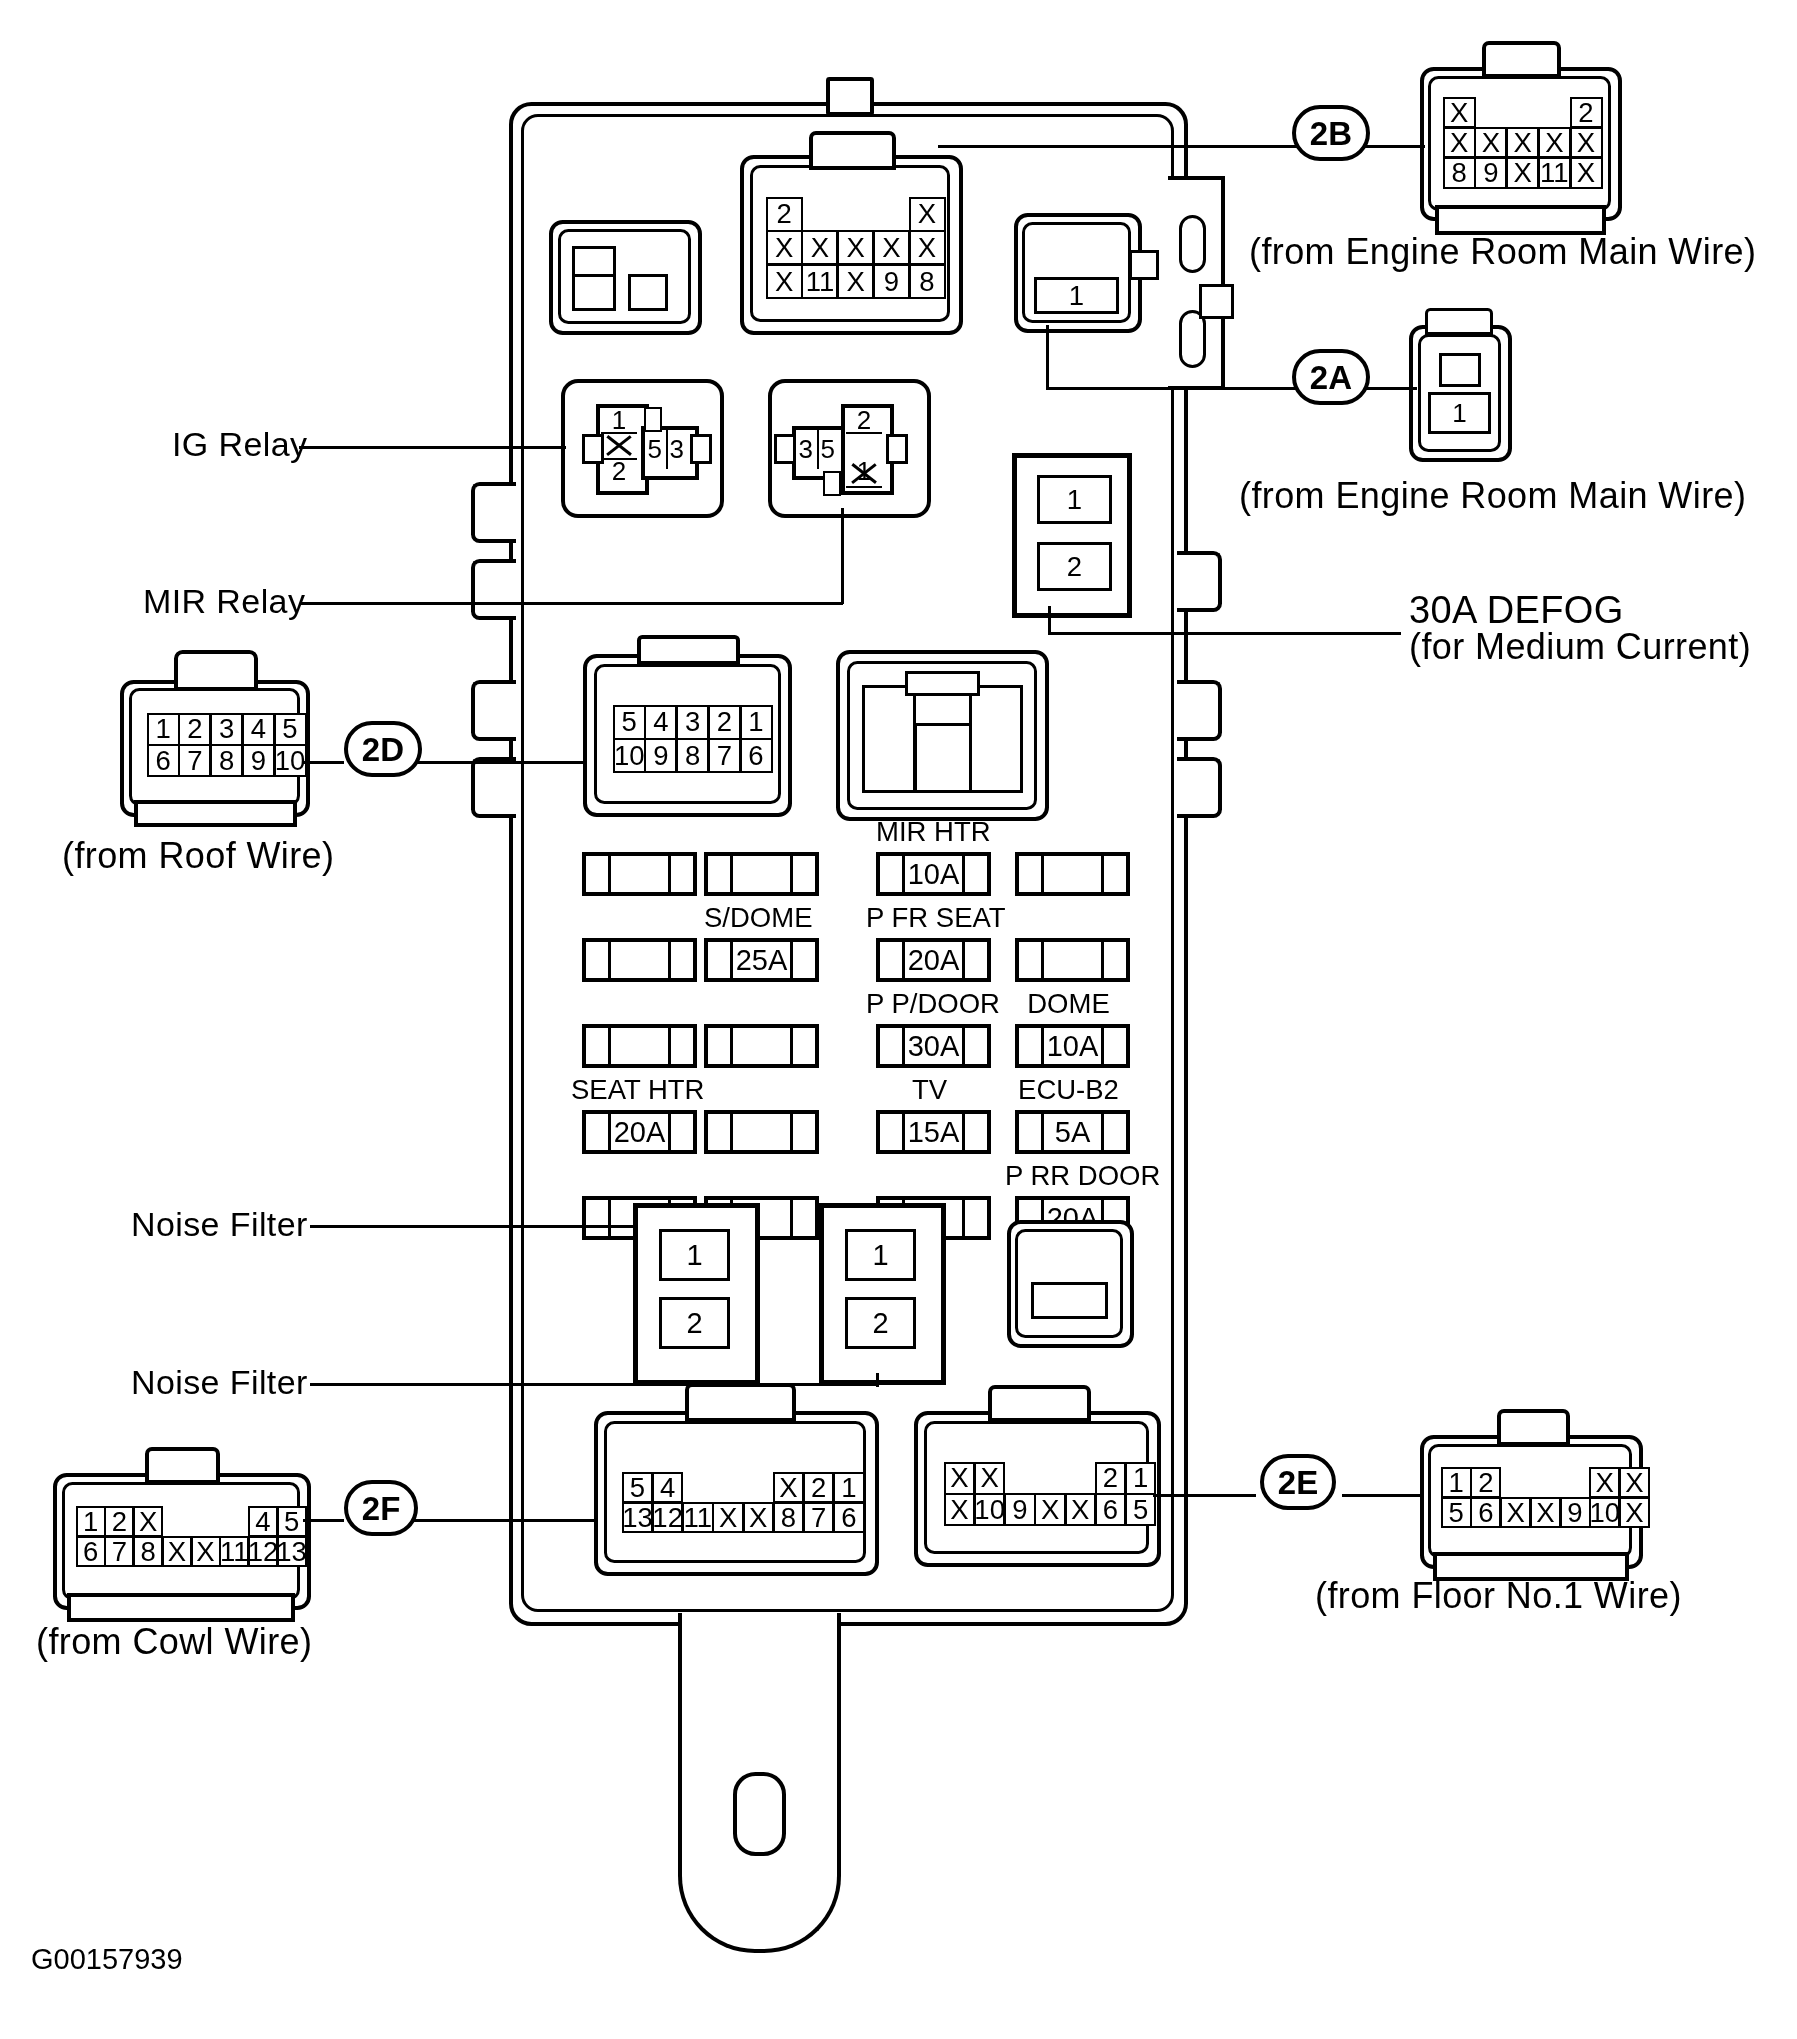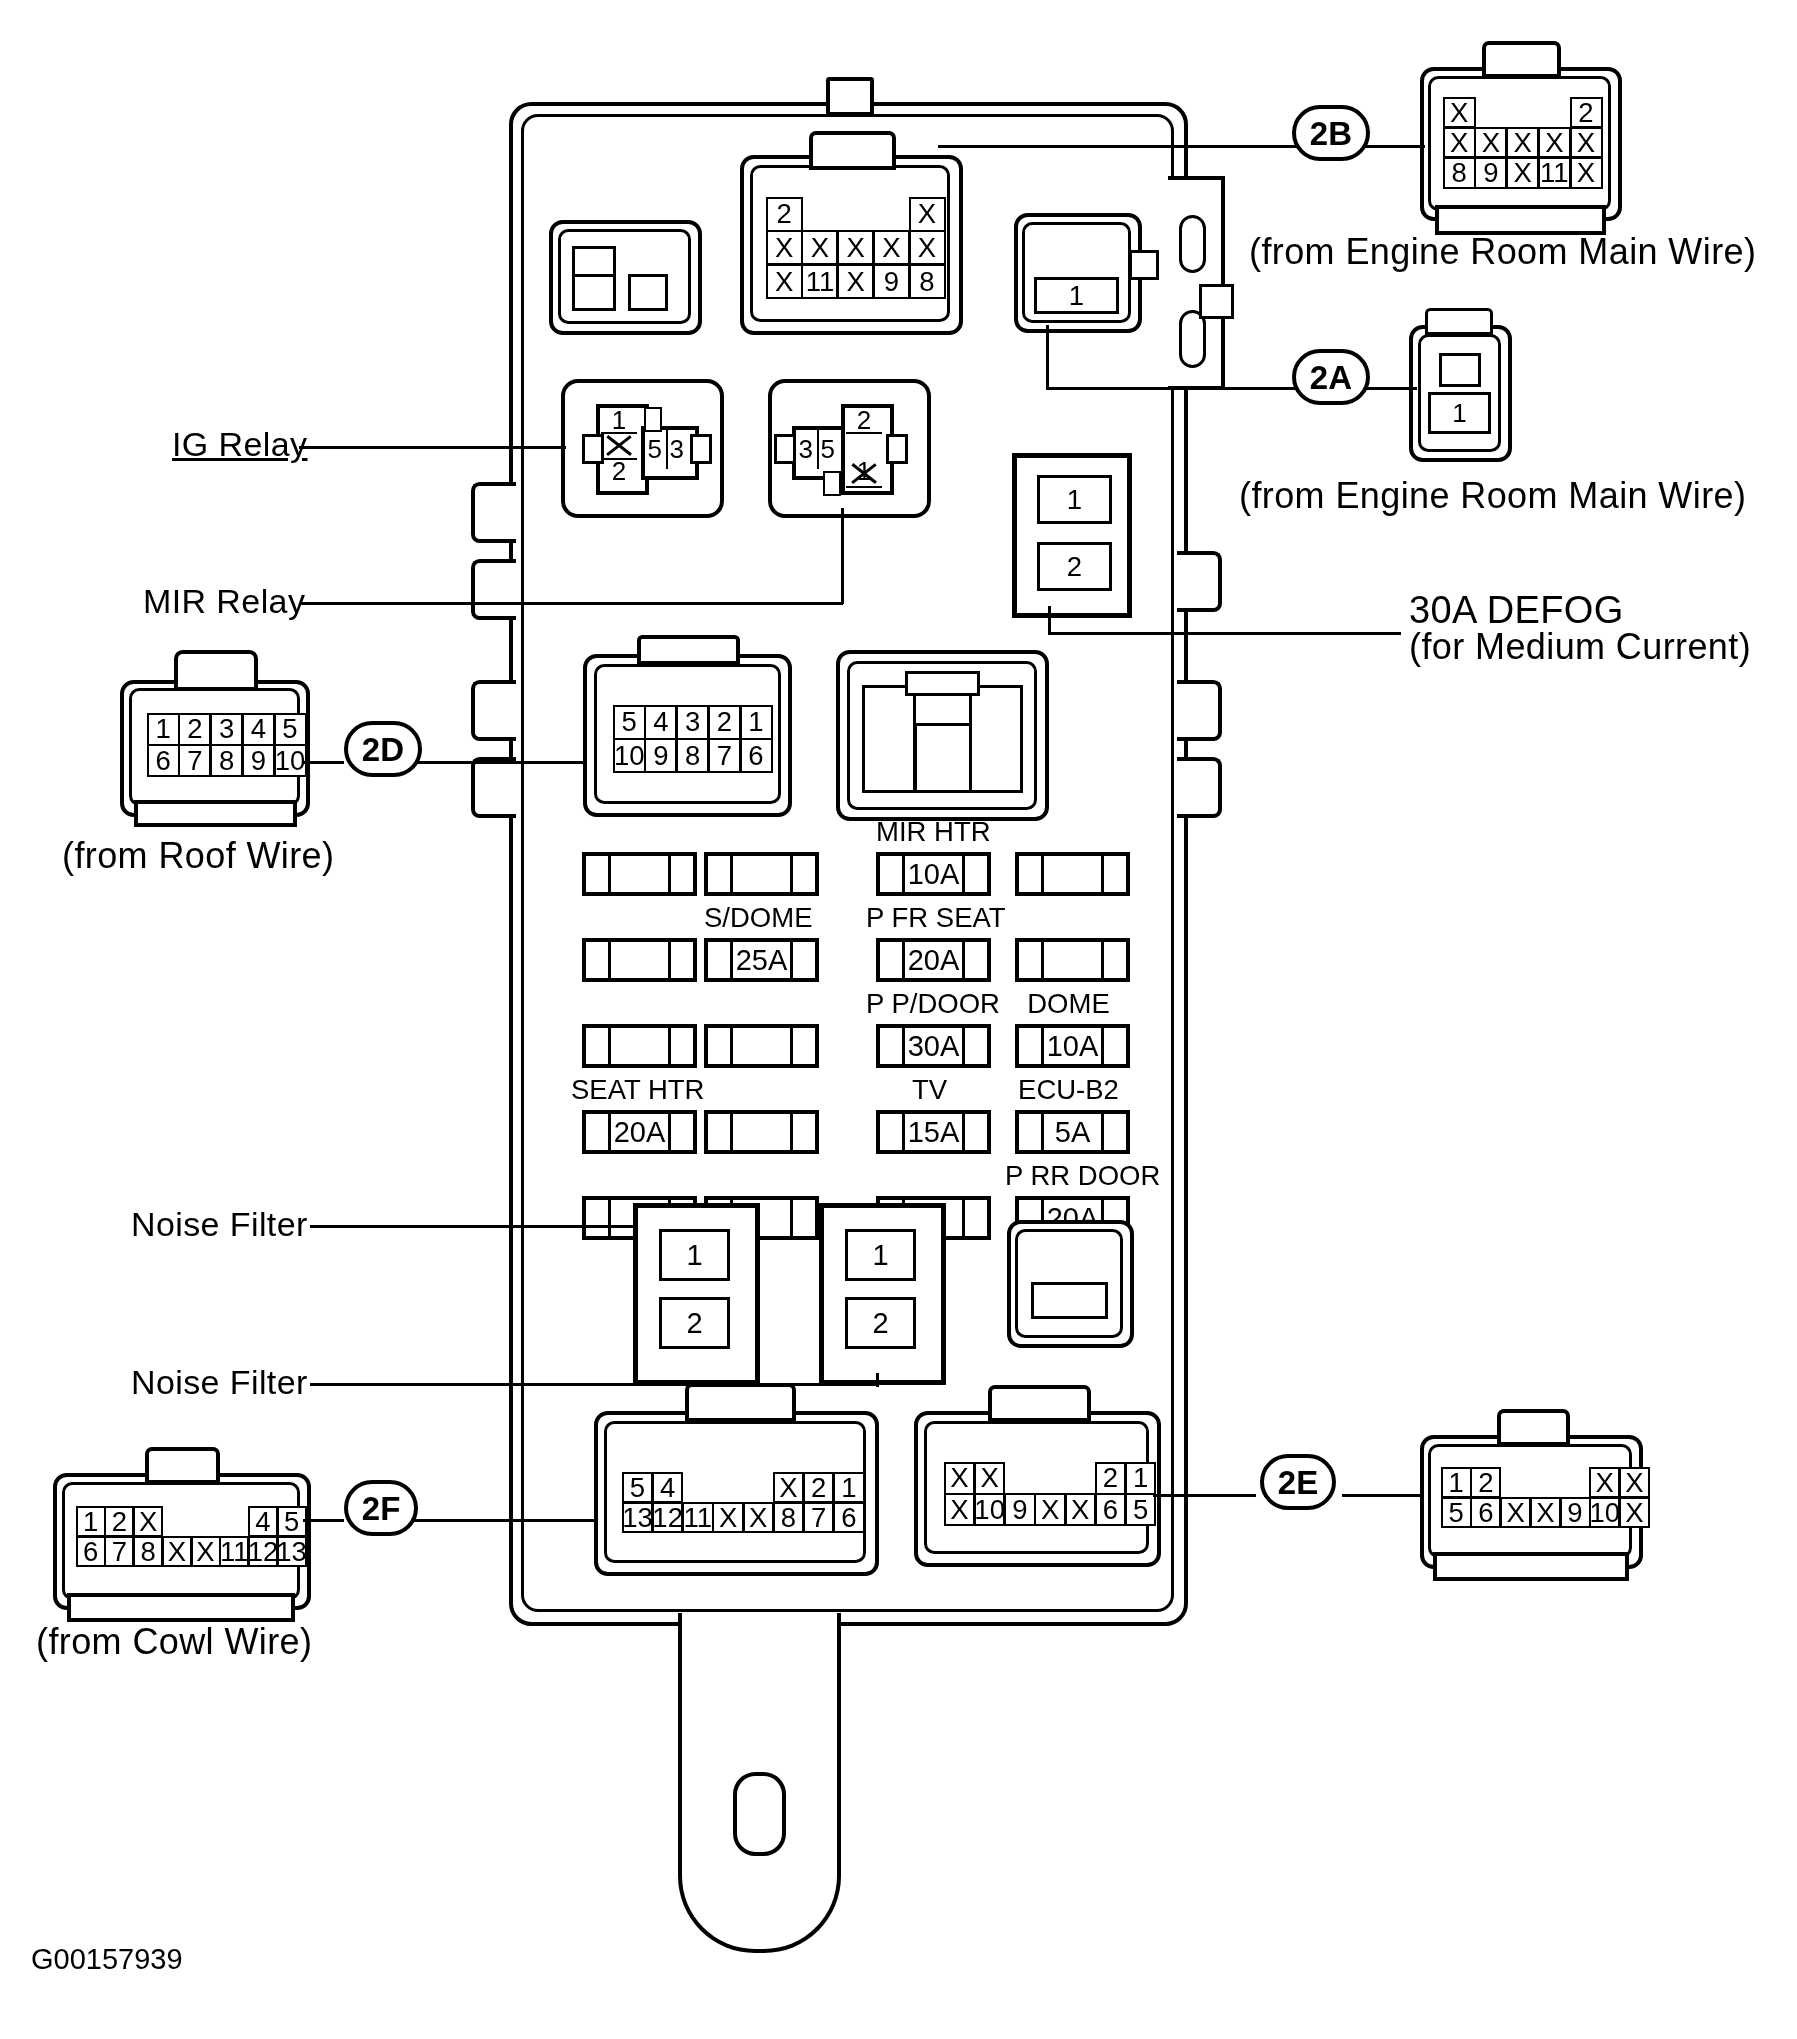--- a/index.html
+++ b/index.html
@@ -512,30 +512,31 @@
 
   <div class="line" style="left:310px;top:1383px;width:568px;"></div>
   <div class="vline" style="left:876px;top:1373px;height:13.8px;"></div>
 
   <div class="line" style="left:303px;top:1519px;width:41px;"></div>
   <div class="line" style="left:404px;top:1519px;width:191px;"></div>
 
   <div class="line" style="left:1153px;top:1494px;width:103px;"></div>
   <div class="line" style="left:1342px;top:1494px;width:79px;"></div>
 
-  <div class="abs lbl" style="left:172px;top:425px;text-decoration:underline;">IG Relay</div>
+  <div class="abs lbl" style="left:172px;top:425px;">IG Relay</div>
   <div class="abs lbl" style="left:143px;top:582px;">MIR Relay</div>
   <div class="abs lbl" style="left:131px;top:1205px;">Noise Filter</div>
   <div class="abs lbl" style="left:131px;top:1363px;">Noise Filter</div>
   <div class="abs lbl" style="left:1409px;top:589px;font-size:38px;">30A DEFOG</div>
   <div class="abs lbl" style="left:1409px;top:626px;font-size:36px;">(for Medium Current)</div>
   <div class="abs lbl" style="left:1249px;top:231px;font-size:36px;">(from Engine Room Main Wire)</div>
   <div class="abs lbl" style="left:1239px;top:475px;font-size:36px;">(from Engine Room Main Wire)</div>
   <div class="abs lbl" style="left:62px;top:835px;font-size:36px;">(from Roof Wire)</div>
   <div class="abs lbl" style="left:36px;top:1621px;font-size:36px;">(from Cowl Wire)</div>
+  <div class="abs lbl" style="left:1315px;top:1575px;font-size:36px;">(from Floor No.1 Wire)</div>
 
   <div class="tag" style="left:1292px;top:105px;">2B</div>
   <div class="tag" style="left:1292px;top:349px;">2A</div>
   <div class="tag" style="left:344px;top:721px;">2D</div>
   <div class="tag" style="left:344px;top:1480px;">2F</div>
   <div class="tag" style="left:1260px;top:1454px;">2E</div>
 
   <div class="credit" style="left:31px;top:1943px;">G00157939</div>
 
 </div>

